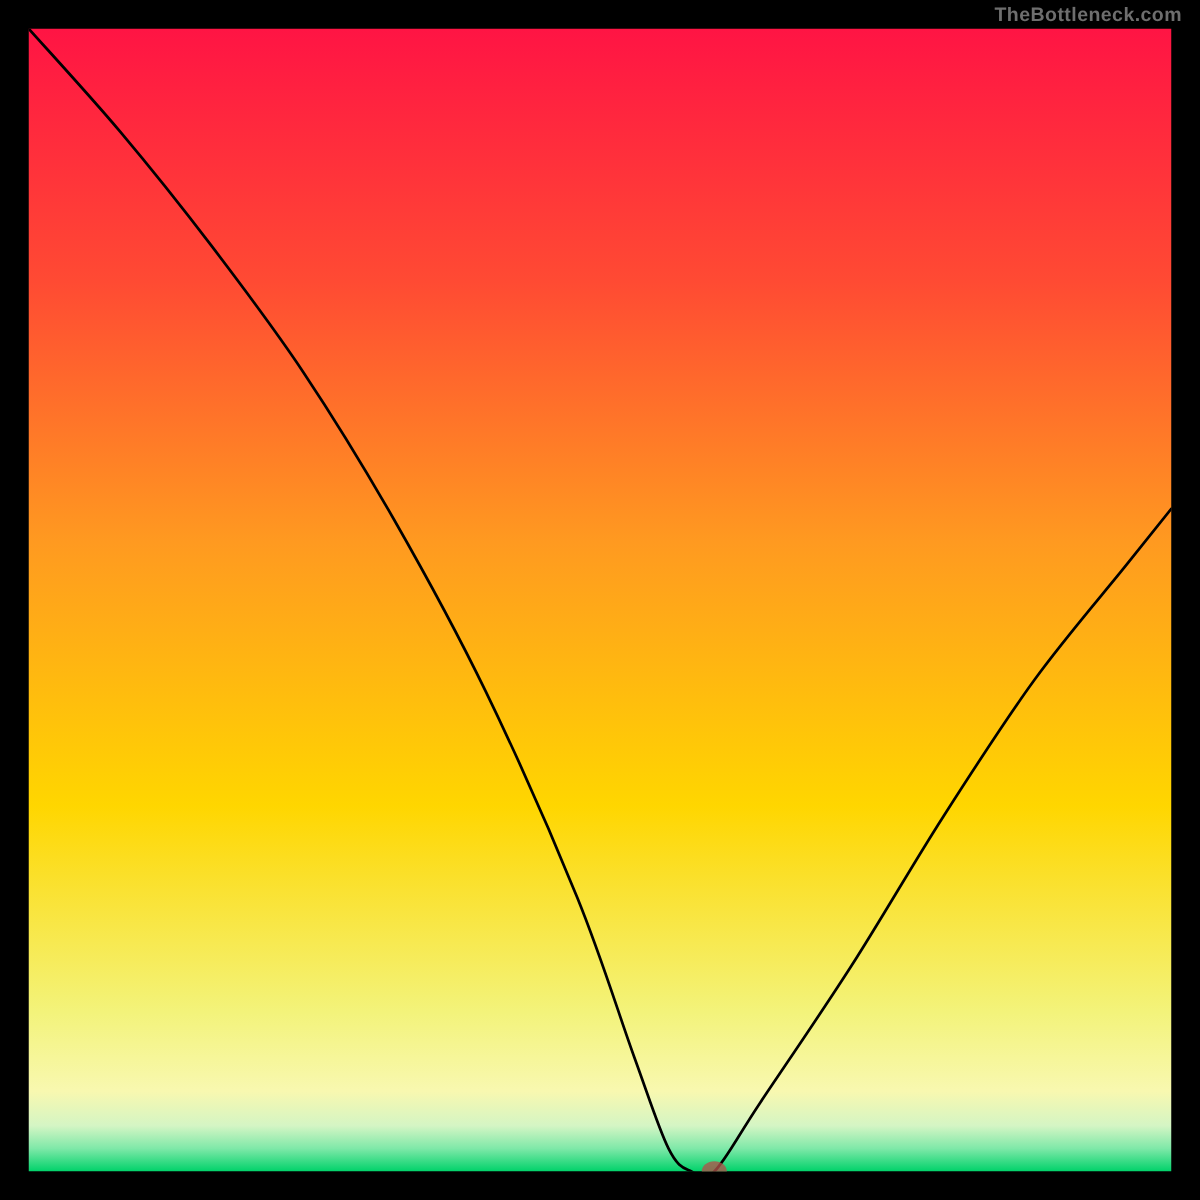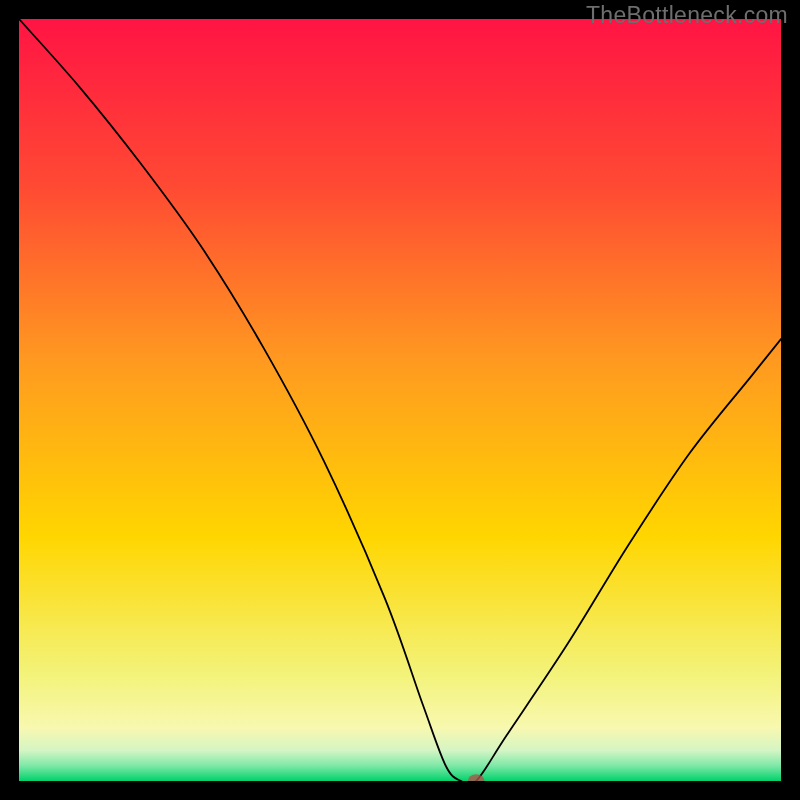--- a/index.html
+++ b/index.html
@@ -14,22 +14,22 @@
     width: 800px;
     height: 800px;
     background: #000;
     position: relative;
   }
   .watermark {
     position: absolute;
     top: 2px;
     right: 12px;
     color: #6e6e6e;
-    font-size: 23px;
-    font-weight: 400;
+    font-size: 13px;
+    font-weight: 700;
     letter-spacing: 0.3px;
     z-index: 10;
   }
   .plot {
     position: absolute;
     left: 19px;
     top: 19px;
     width: 762px;
     height: 762px;
   }

